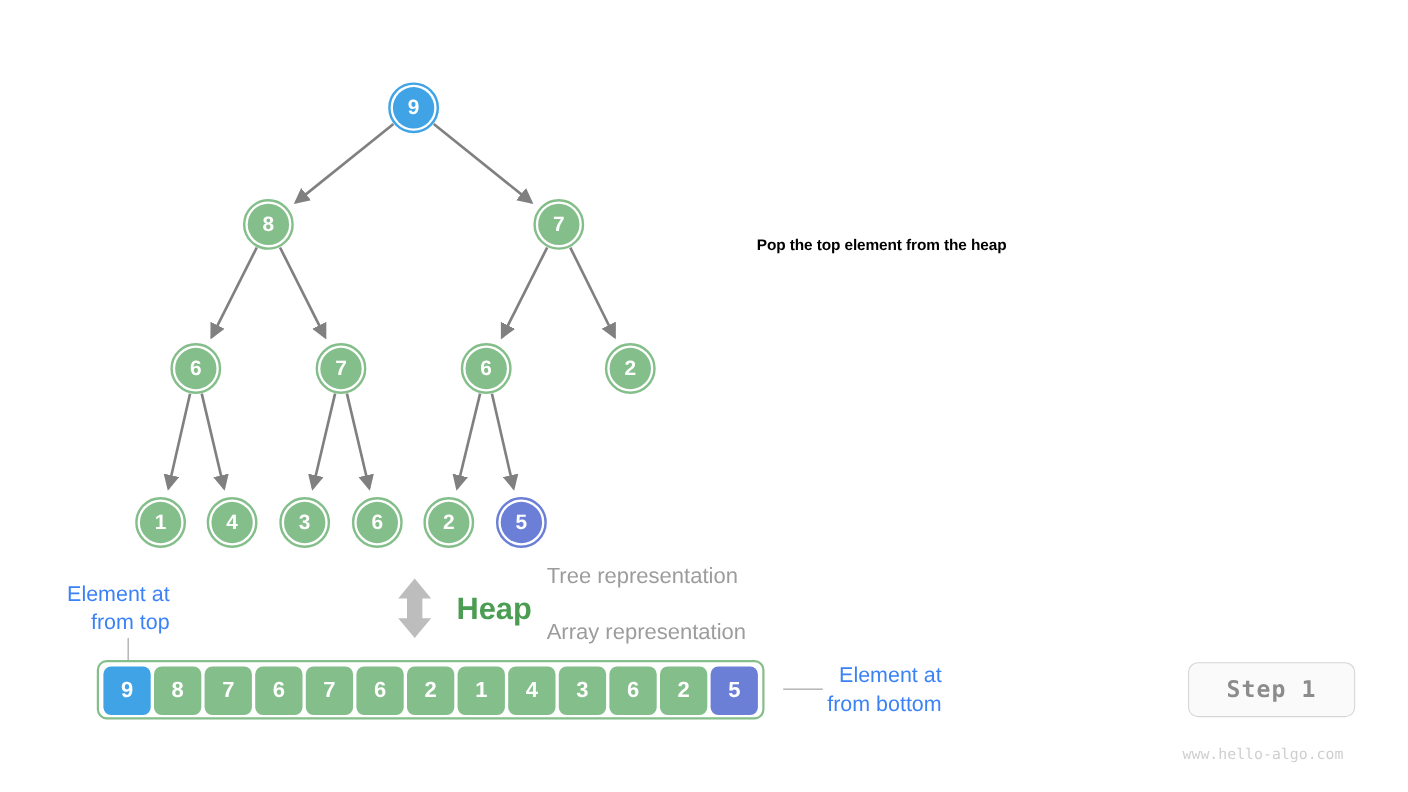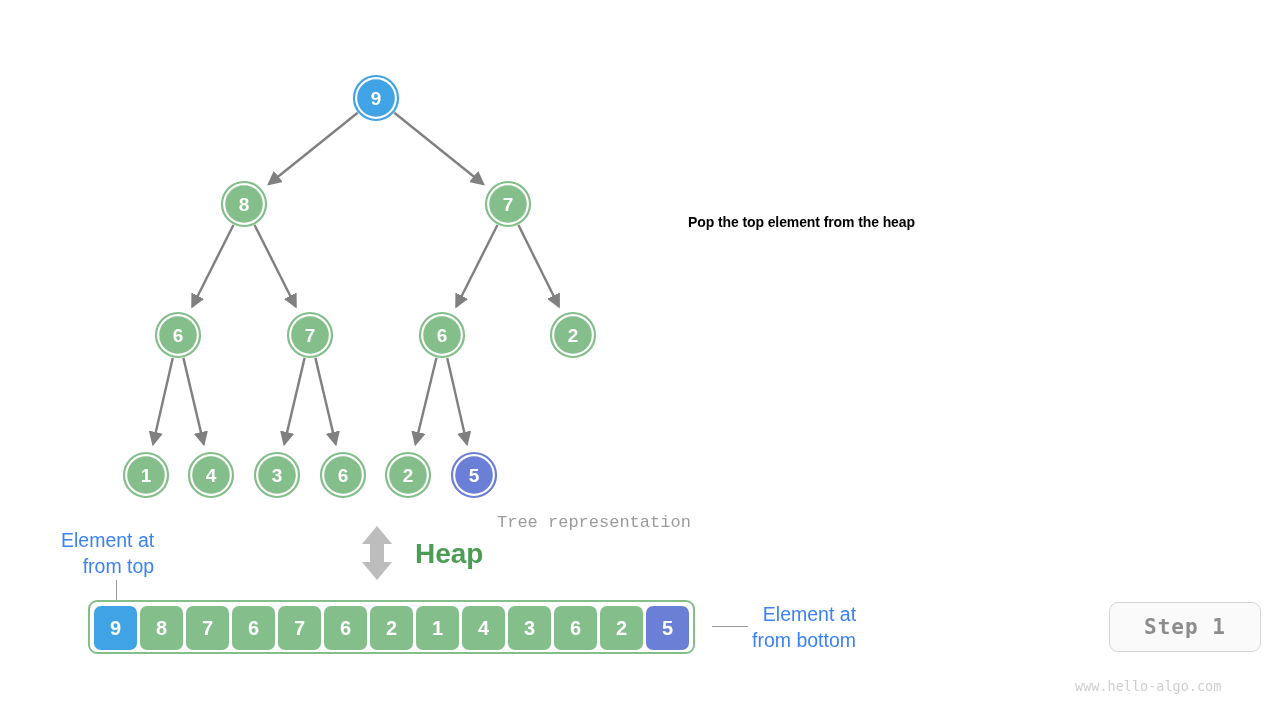--- a/index.html
+++ b/index.html
@@ -57,24 +57,23 @@
     font-weight: bold;
     color: #000000;
     letter-spacing: -0.1px;
     white-space: nowrap;
     margin-top: 48px;
   }
 
   
   .rep-label {
     position: absolute;
-    font-size: 17px;
+    font-size: 20px;
     color: #9c9c9c;
     white-space: nowrap;
-    font-family: Liberation Mono, monospace;
   }
   #tree-rep-label { left: 497px; top: 513px; }
   #array-rep-label { left: 497px; top: 564px; }
 
   
   .heap-label {
     position: absolute;
     left: 415px;
     top: 538px;
     font-size: 28px;
@@ -161,21 +160,20 @@
     border-radius: 9px;
     background: #fafafa;
     display: flex;
     align-items: center;
     justify-content: center;
     font-family: "DejaVu Sans Mono", monospace;
     font-size: 21px;
     font-weight: bold;
     color: #8c8c8c;
     letter-spacing: 1px;
-    margin-left: 29px;
   }
 
   
   #watermark {
     position: absolute;
     left: 1075px;
     top: 678px;
     font-family: "DejaVu Sans Mono", monospace;
     font-size: 13.5px;
     color: #cfcfcf;
@@ -272,20 +270,21 @@
           <circle cx="474" cy="475" r="22" class="node-outer" stroke="#6b7fd7"></circle>
           <circle cx="474" cy="475" r="18.8" class="node-circle-fill" fill="#6b7fd7"></circle>
           <text x="474" y="475.5" class="node-text">5</text>
         </g>
       </g>
   </svg>
 
   <div class="heading">Pop the top element from the heap</div>
 
   <div class="rep-label" id="tree-rep-label">Tree representation</div>
+  <div class="rep-label" id="array-rep-label">Array representation</div>
 
   <svg id="double-arrow" viewBox="0 0 44 56" xmlns="http://www.w3.org/2000/svg">
     <path d="M22 1 L37 19 L29 19 L29 37 L37 37 L22 55 L7 37 L15 37 L15 19 L7 19 Z" fill="#bdbdbd"></path>
   </svg>
 
   <div class="heap-label">Heap</div>
 
   <div class="side-label" id="heap-top-label">
     <div>Element at</div>
     <div>from top</div>

